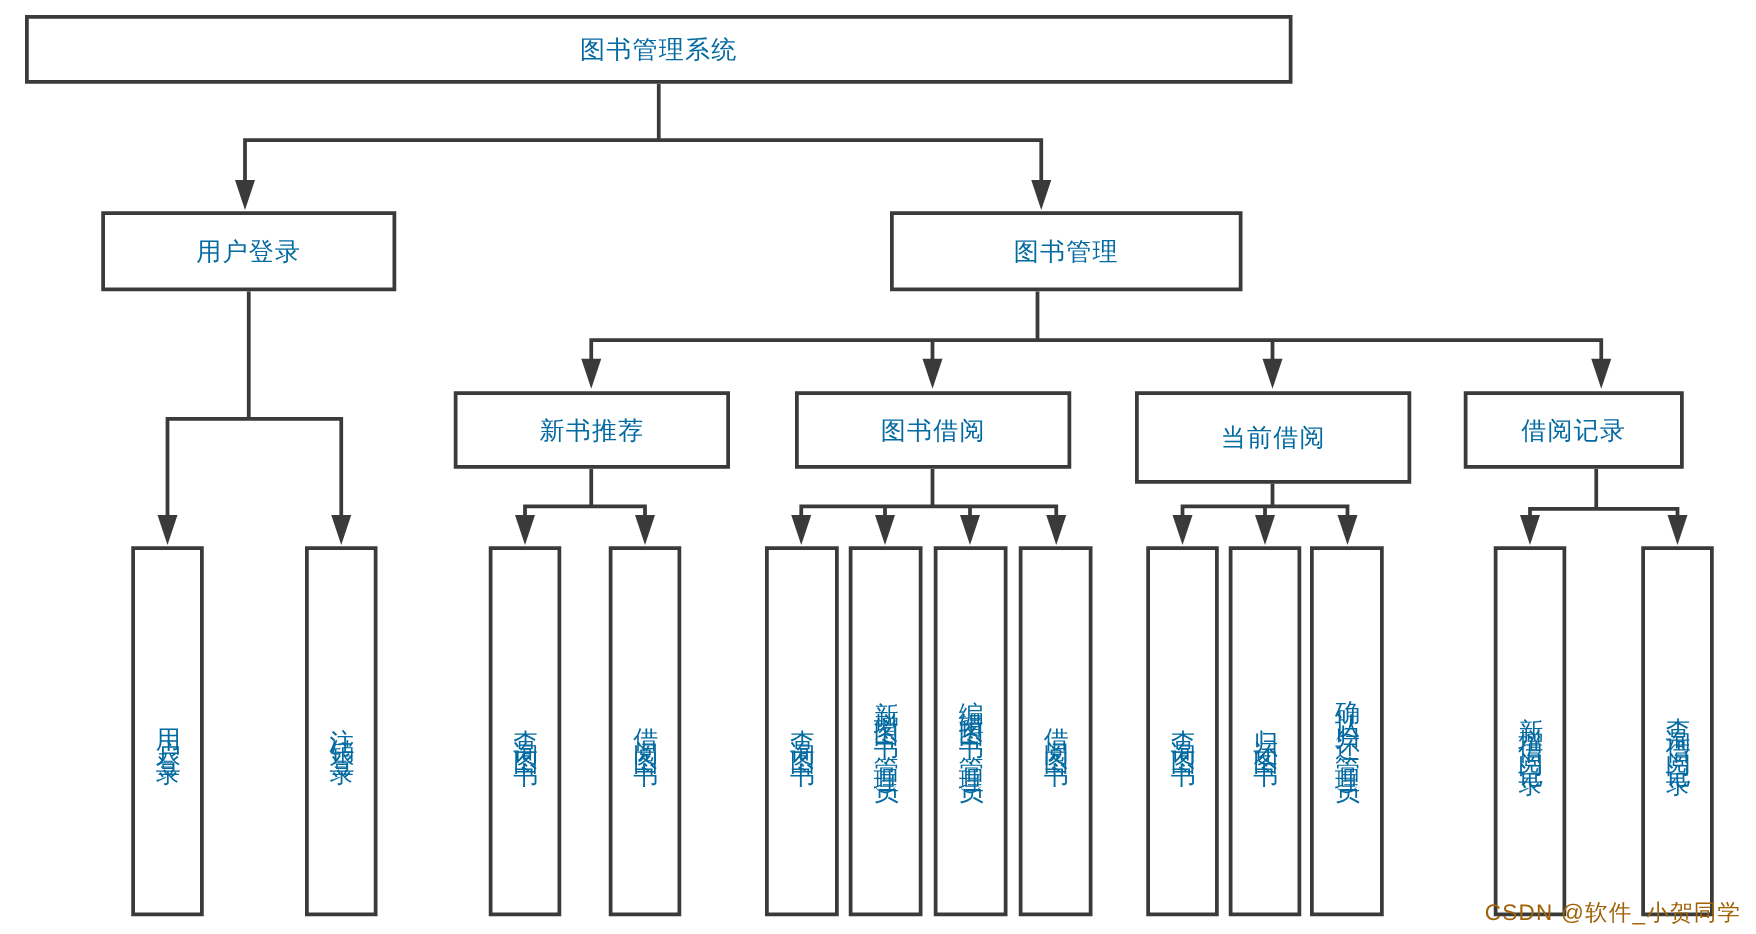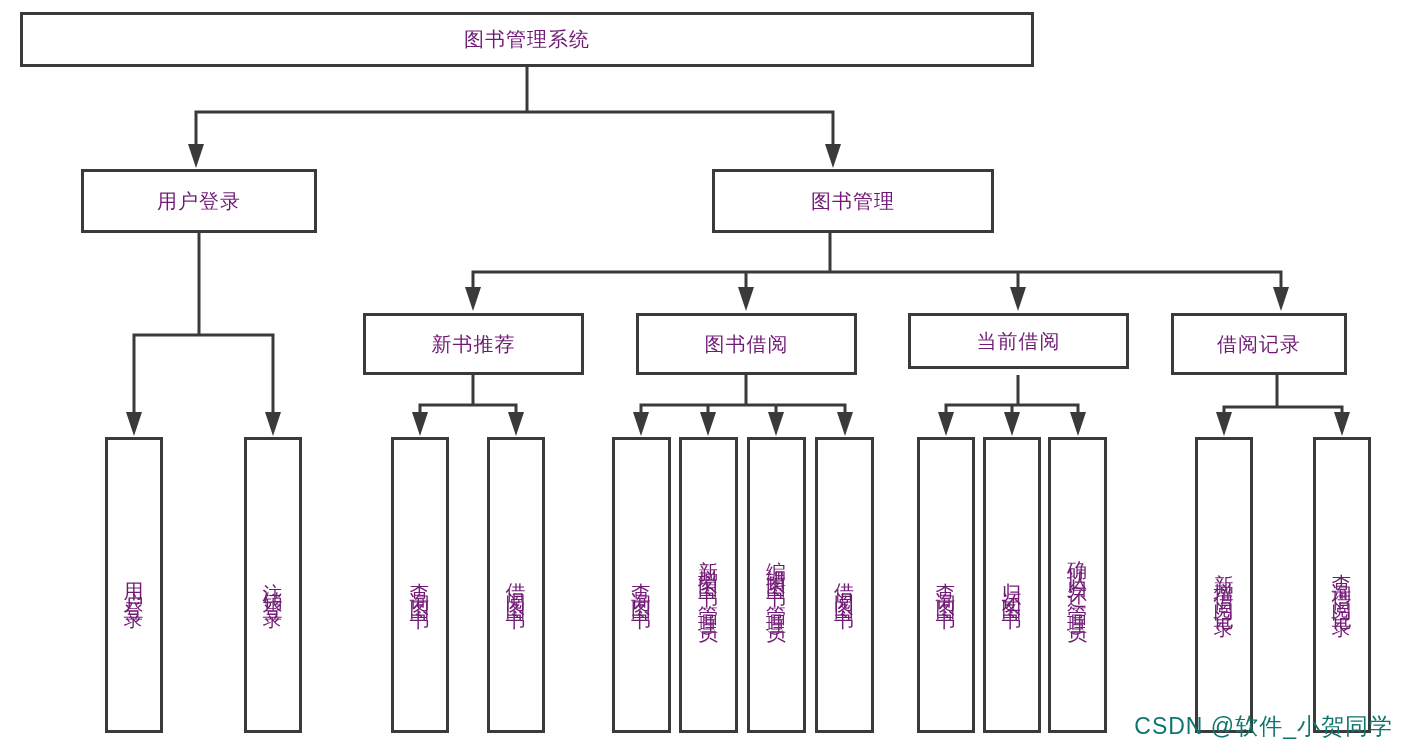--- a/index.html
+++ b/index.html
@@ -8,30 +8,30 @@
     width:1405px;height:747px;
     background:#ffffff;
     overflow:hidden;
     font-family:"Liberation Sans","DejaVu Sans",sans-serif;
   }
   #connectors{position:absolute;left:0;top:0;}
   .box{
     position:absolute;box-sizing:border-box;
     background:#ffffff;border:3px solid #3a3a3a;
     display:flex;align-items:center;justify-content:center;
-    color:#701a75;text-align:center;
+    color:#0369a1;text-align:center;
   }
   .h{font-size:20px;letter-spacing:1px;}
   .v{
     writing-mode:vertical-rl;text-orientation:mixed;
     font-size:20px;letter-spacing:9px;line-height:1;
   }
   .watermark{
     position:absolute;right:12px;bottom:5px;
-    font-size:23px;color:#0f766e;letter-spacing:1px;
+    font-size:18px;color:#a16207;letter-spacing:1px;
     white-space:nowrap;
   }
 </style>
 </head>
 <body>
 
 <div id="canvas">
 
   <svg id="connectors" width="1405" height="747" viewBox="0 0 1405 747">
     <g stroke="#3a3a3a" stroke-width="3" fill="none">
@@ -80,21 +80,21 @@
     </g>
   </svg>
 
   <div class="box h" style="left:20px;top:12px;width:1014px;height:55px">图书管理系统</div>
 
   <div class="box h" style="left:81px;top:169px;width:236px;height:64px">用户登录</div>
   <div class="box h" style="left:712px;top:169px;width:282px;height:64px">图书管理</div>
 
   <div class="box h" style="left:636px;top:313px;width:221px;height:62px">图书借阅</div>
   <div class="box h" style="left:363px;top:313px;width:221px;height:62px">新书推荐</div>
-  <div class="box h" style="left:908px;top:313px;width:221px;height:56px">当前借阅</div>
+  <div class="box h" style="left:908px;top:313px;width:221px;height:74px">当前借阅</div>
   <div class="box h" style="left:1171px;top:313px;width:176px;height:62px">借阅记录</div>
 
   <div class="box v" style="left:105px;top:437px;width:58px;height:296px">用户登录</div>
   <div class="box v" style="left:244px;top:437px;width:58px;height:296px">注销登录</div>
 
   <div class="box v" style="left:391px;top:437px;width:58px;height:296px">查询图书</div>
   <div class="box v" style="left:487px;top:437px;width:58px;height:296px">借阅图书</div>
 
   <div class="box v" style="left:612px;top:437px;width:59px;height:296px">查询图书</div>
   <div class="box v" style="left:679px;top:437px;width:59px;height:296px">新增图书（管理员）</div>

